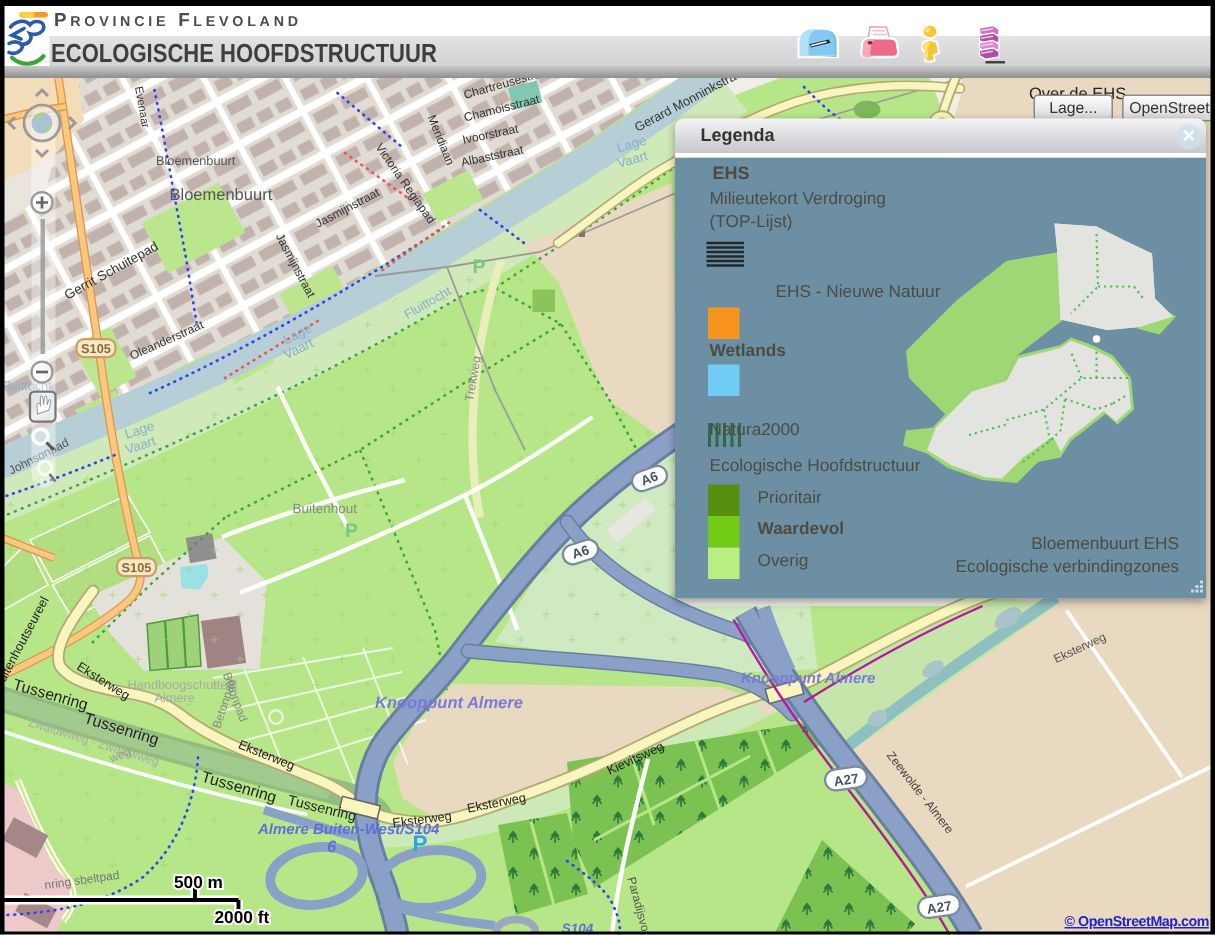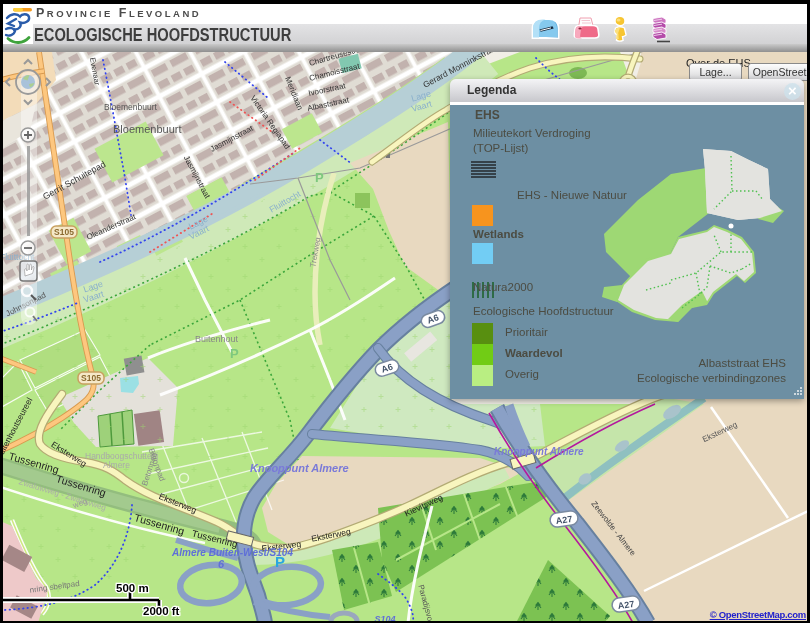--- a/index.html
+++ b/index.html
@@ -517,21 +517,21 @@
   <div class="ltxt" style="left:23px;top:149px;font-weight:bold;">Wetlands</div>
   <div class="lsw" style="left:22px;top:164px;background:#72cdf4;"></div>
   <div class="ltxt" style="left:23px;top:188px;margin-top:14px;">Natura2000</div>
   <div class="ltxt" style="left:23px;top:226px;">Ecologische Hoofdstructuur</div>
   <div class="lsw" style="left:22px;top:244px;background:#588f10;"></div>
   <div class="ltxt" style="left:55px;top:247px;">Prioritair</div>
   <div class="lsw" style="left:22px;top:265px;background:#71cc15;"></div>
   <div class="ltxt" style="left:55px;top:268px;font-weight:bold;">Waardevol</div>
   <div class="lsw" style="left:22px;top:286px;background:#b9ee82;"></div>
   <div class="ltxt" style="left:55px;top:289px;">Overig</div>
-  <div class="ltxt" style="right:18px;top:278px;text-align:right;">Albaststraat EHS</div>
+  <div class="ltxt" style="right:18px;top:278px;text-align:right;">Bloemenbuurt EHS</div>
   <div class="ltxt" style="right:18px;top:293px;text-align:center;">Ecologische verbindingzones</div>
 </div>
 
 <span id="attrib">© OpenStreetMap.com</span>
 
 <div class="bord" style="left:0;top:0;width:3px;height:623px;"></div>
 <div class="bord" style="right:0;top:0;width:3px;height:623px;"></div>
 <div class="bord" style="left:0;bottom:0;width:810px;height:2px;"></div>
 
 </body></html>

